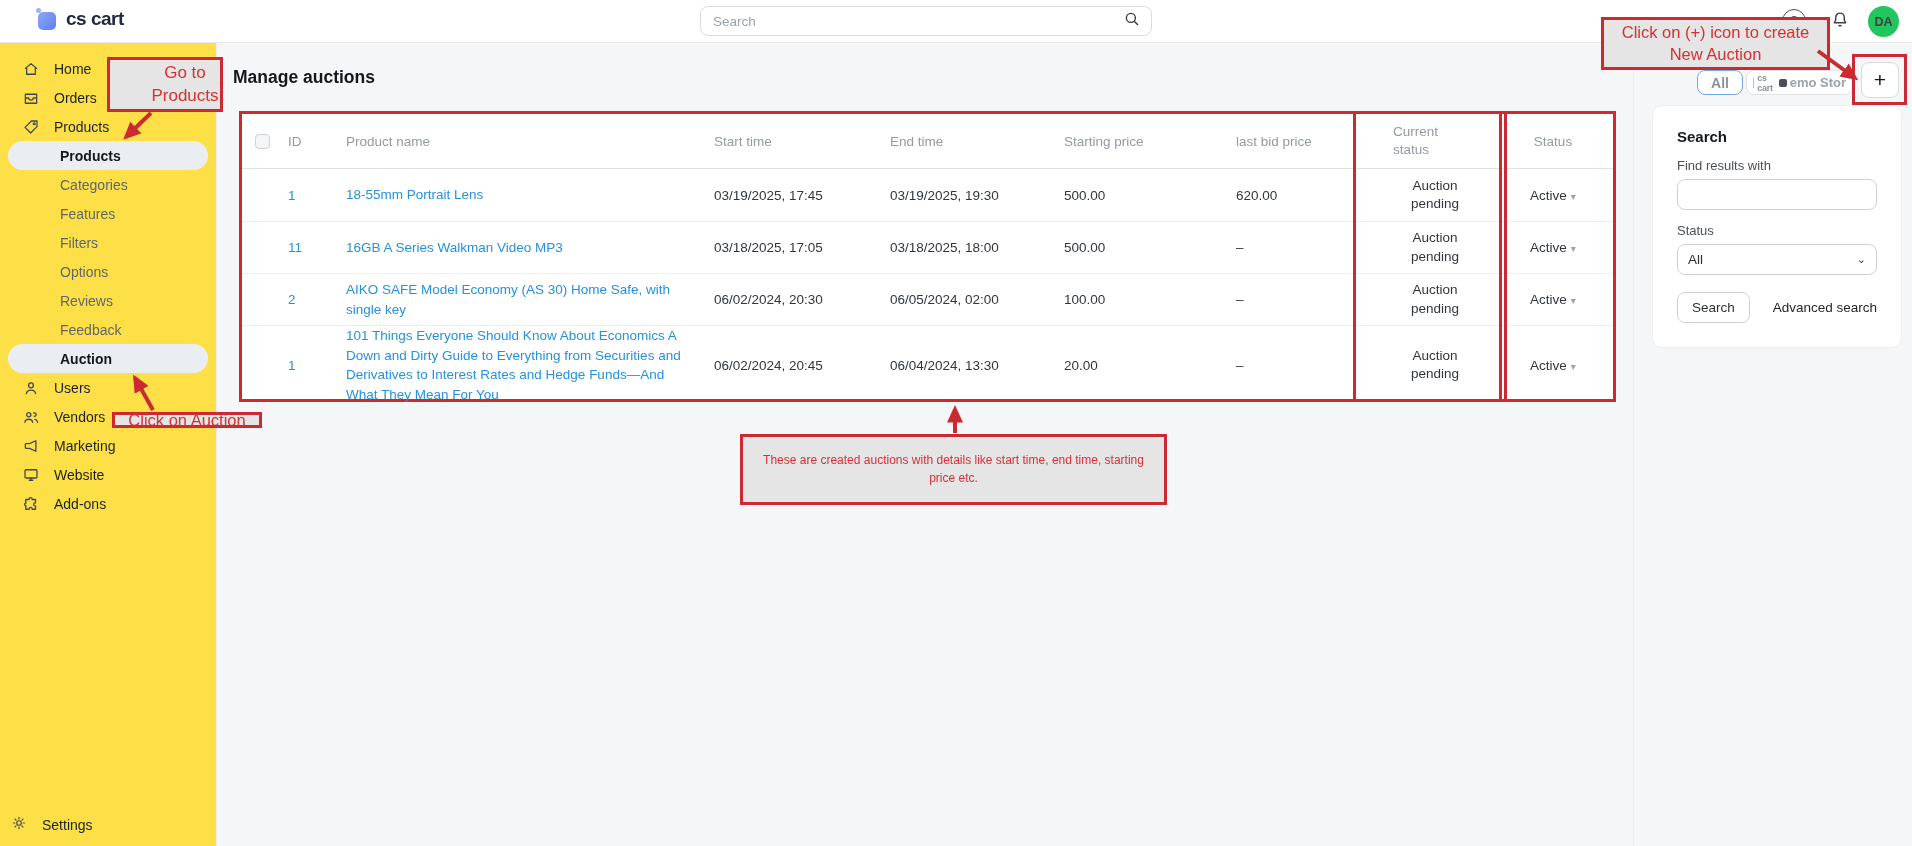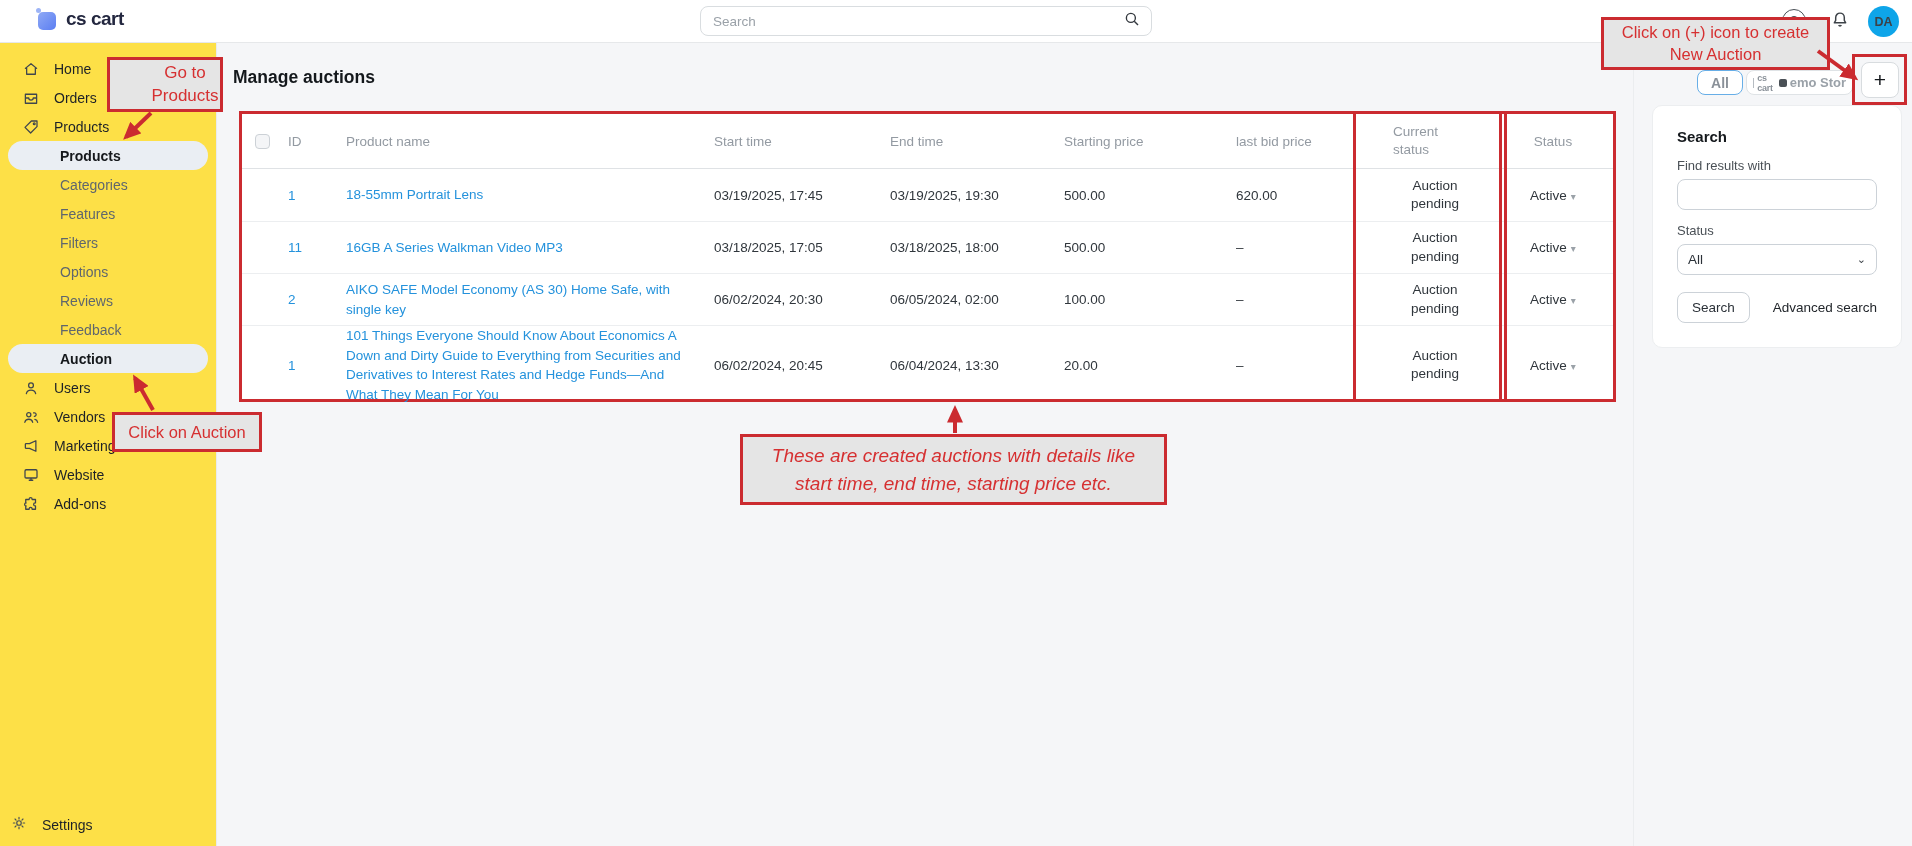--- a/index.html
+++ b/index.html
@@ -13,21 +13,21 @@
   .brand-mark { position:relative; width:22px; height:22px; }
   .brand-sq { position:absolute; left:2px; top:4px; width:18px; height:18px; border-radius:5px; background:linear-gradient(135deg,#8fa9f5,#5b7ef2); }
   .brand-dot { position:absolute; left:0; top:0; width:5px; height:5px; border-radius:50%; background:#9db4f6; }
   .brand-text { font-size:19px; font-weight:700; letter-spacing:-0.5px; color:#23273f; }
   .top-search { position:absolute; left:700px; top:6px; width:452px; height:30px; border:1px solid #d9dde0; border-radius:8px; background:#fff; display:flex; align-items:center; }
   .top-search input { flex:1; border:none; outline:none; background:transparent; padding:0 12px; font-size:13.5px; color:#2b3138; font-family:inherit; }
   .top-search input::placeholder { color:#9aa1a8; }
   .top-search .mag { margin-right:10px; flex:0 0 auto; }
   .help-ic { position:absolute; left:1782px; top:9px; width:24px; height:24px; border:1.6px solid #4a5056; border-radius:50%; display:flex; align-items:center; justify-content:center; font-size:14px; font-weight:700; color:#4a5056; }
   .bell-ic { position:absolute; left:1829px; top:9px; }
-  .avatar { position:absolute; left:1868px; top:6px; width:31px; height:31px; border-radius:50%; background:#0ea5e9; display:flex; align-items:center; justify-content:center; font-size:12.5px; font-weight:700; color:#3c4248; }
+  .avatar { position:absolute; left:1868px; top:6px; width:31px; height:31px; border-radius:50%; background:#22c55e; display:flex; align-items:center; justify-content:center; font-size:12.5px; font-weight:700; color:#3c4248; }
 
   
   .sidebar { position:absolute; top:43px; left:0; width:217px; height:803px; background:#fde047; border-right:1px solid #e9ebed; z-index:2; }
   .nav { position:absolute; top:11px; left:0; width:100%; list-style:none; }
   .nav-item { height:29px; display:flex; align-items:center; gap:14px; padding-left:22px; font-size:14px; color:#1d2127; font-weight:500; cursor:pointer; }
   .nav-item .ic { width:18px; height:18px; flex:0 0 auto; display:flex; }
   .nav-sub { height:29px; display:flex; align-items:center; padding-left:52px; font-size:14px; color:#5f666d; cursor:pointer; margin:0 8px; border-radius:15px; }
   .nav-sub.active { background:#eaeef3; color:#15181c; font-weight:700; }
   .settings-row { position:absolute; bottom:7px; left:0; width:100%; height:29px; display:flex; align-items:center; gap:14px; padding-left:10px; font-size:14px; color:#1d2127; cursor:pointer; }
 
@@ -73,22 +73,22 @@
   .txt-input { width:100%; height:31px; border:1px solid #ccd2d8; border-radius:8px; margin-top:6px; padding:0 10px; font-size:13.5px; font-family:inherit; outline:none; background:#fff; }
   .select { width:100%; height:31px; border:1px solid #ccd2d8; border-radius:8px; margin-top:6px; padding:0 10px; font-size:13.5px; display:flex; align-items:center; justify-content:space-between; cursor:pointer; background:#fff; }
   .select .chev { color:#3c4248; font-size:11px; }
   .card-actions { display:flex; align-items:center; justify-content:space-between; margin-top:17px; }
   .btn-search { height:31px; padding:0 14px; background:#fff; border:1px solid #ccd2d8; border-radius:8px; font-size:13.5px; color:#2b3138; font-family:inherit; cursor:pointer; }
   .adv-link { font-size:13.5px; color:#22262b; text-decoration:none; cursor:pointer; }
 
   
   .ann { position:absolute; background:#e5e5e5; border:3px solid #cb2b30; color:#d63031; text-align:center; z-index:6; display:flex; align-items:center; justify-content:center; }
   .ann-go-products { left:107px; top:57px; width:116px; height:55px; font-size:17px; line-height:1.3;padding-left:40px; }
-  .ann-click-auction { left:112px; top:412px; width:150px; height:40px; font-size:16.5px; }
-  .ann-table-note { left:740px; top:434px; width:427px; height:71px; font-size:19px; line-height:1.45; padding:0 16px;font-style:italic; }
+  .ann-click-auction { left:112px; top:412px; width:150px; height:16px; font-size:16.5px; }
+  .ann-table-note { left:740px; top:434px; width:427px; height:71px; font-size:12px; line-height:1.45; padding:0 16px; }
   .ann-plus-note { left:1601px; top:17px; width:229px; height:53px; font-size:16.5px; line-height:1.3; }
   .arrows { position:absolute; inset:0; width:1912px; height:846px; z-index:7; pointer-events:none; }
 </style>
 </head>
 <body>
 
 <div class="page">
 
   <header class="topbar">
     <div class="brand">

